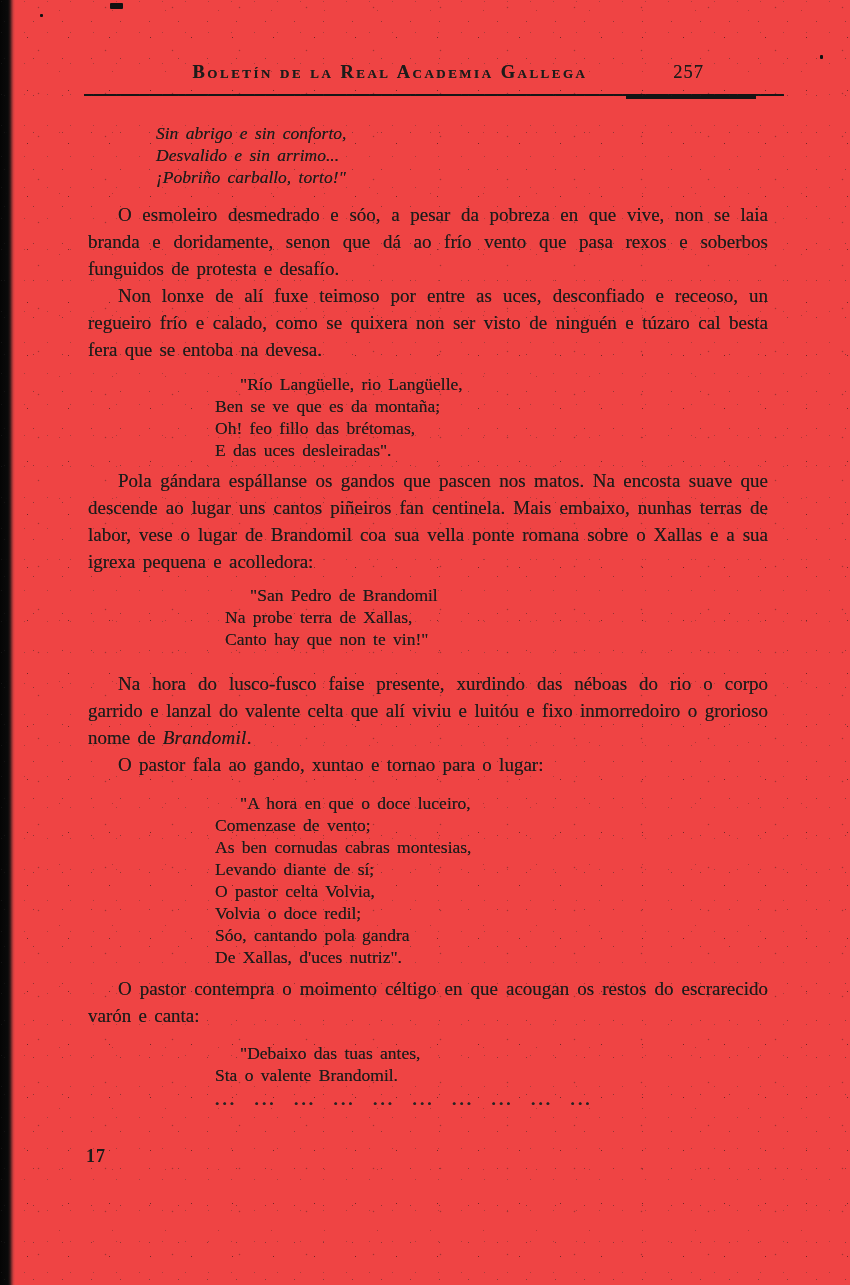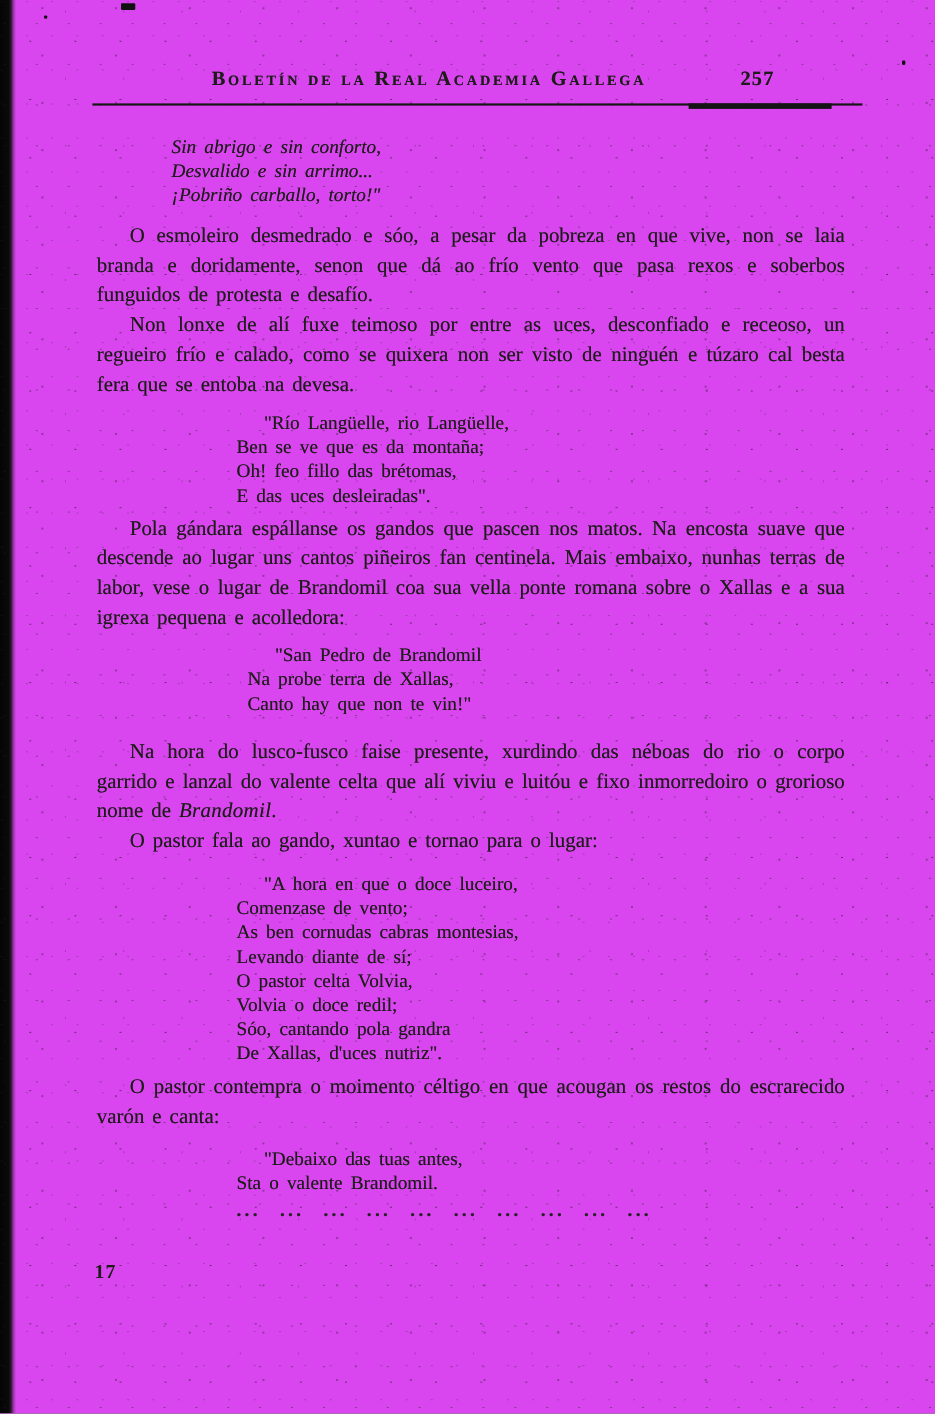--- a/index.html
+++ b/index.html
@@ -1,21 +1,21 @@
 <!DOCTYPE html>
 <html><head>
 <meta charset="utf-8">
 <style>
   html, body { margin: 0; padding: 0; background: #888; }
   .page {
     position: relative;
     width: 850px;
     height: 1285px;
     margin: 0 auto;
-    background: #d946ef;
+    background: #ef4444;
     overflow: hidden;
     font-family: "Liberation Serif", "DejaVu Serif", serif;
     color: #1d1c1a;
   }
   
   .noise {
     position: absolute;
     inset: 0;
     pointer-events: none;
     z-index: 6;
@@ -74,21 +74,21 @@
     font-variant: small-caps;
     font-weight: bold;
     font-size: 18.5px;
     letter-spacing: 2.5px;
     white-space: nowrap;
   }
   .pagenum {
     position: absolute;
     right: 64px;
     top: 0;
-    font-weight: bold;
+    font-weight: normal;
     font-size: 18.5px;
     letter-spacing: 1px;
   }
   .rule {
     margin-top: 6px;
     margin-left: -4px;
     margin-right: -16px;
     border-top: 2.5px solid #161616;
     position: relative;
     height: 0;

